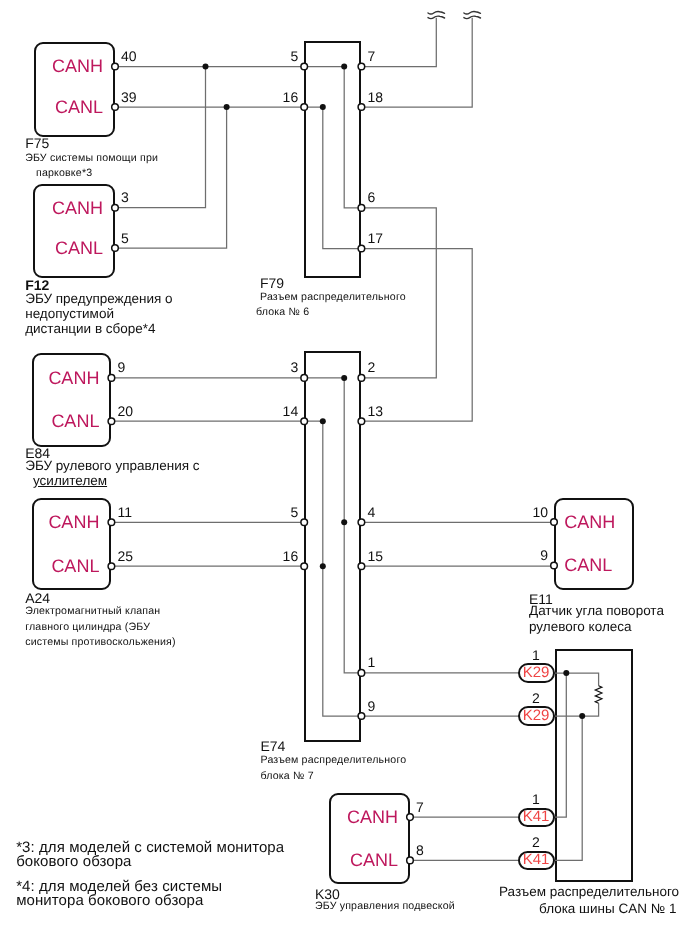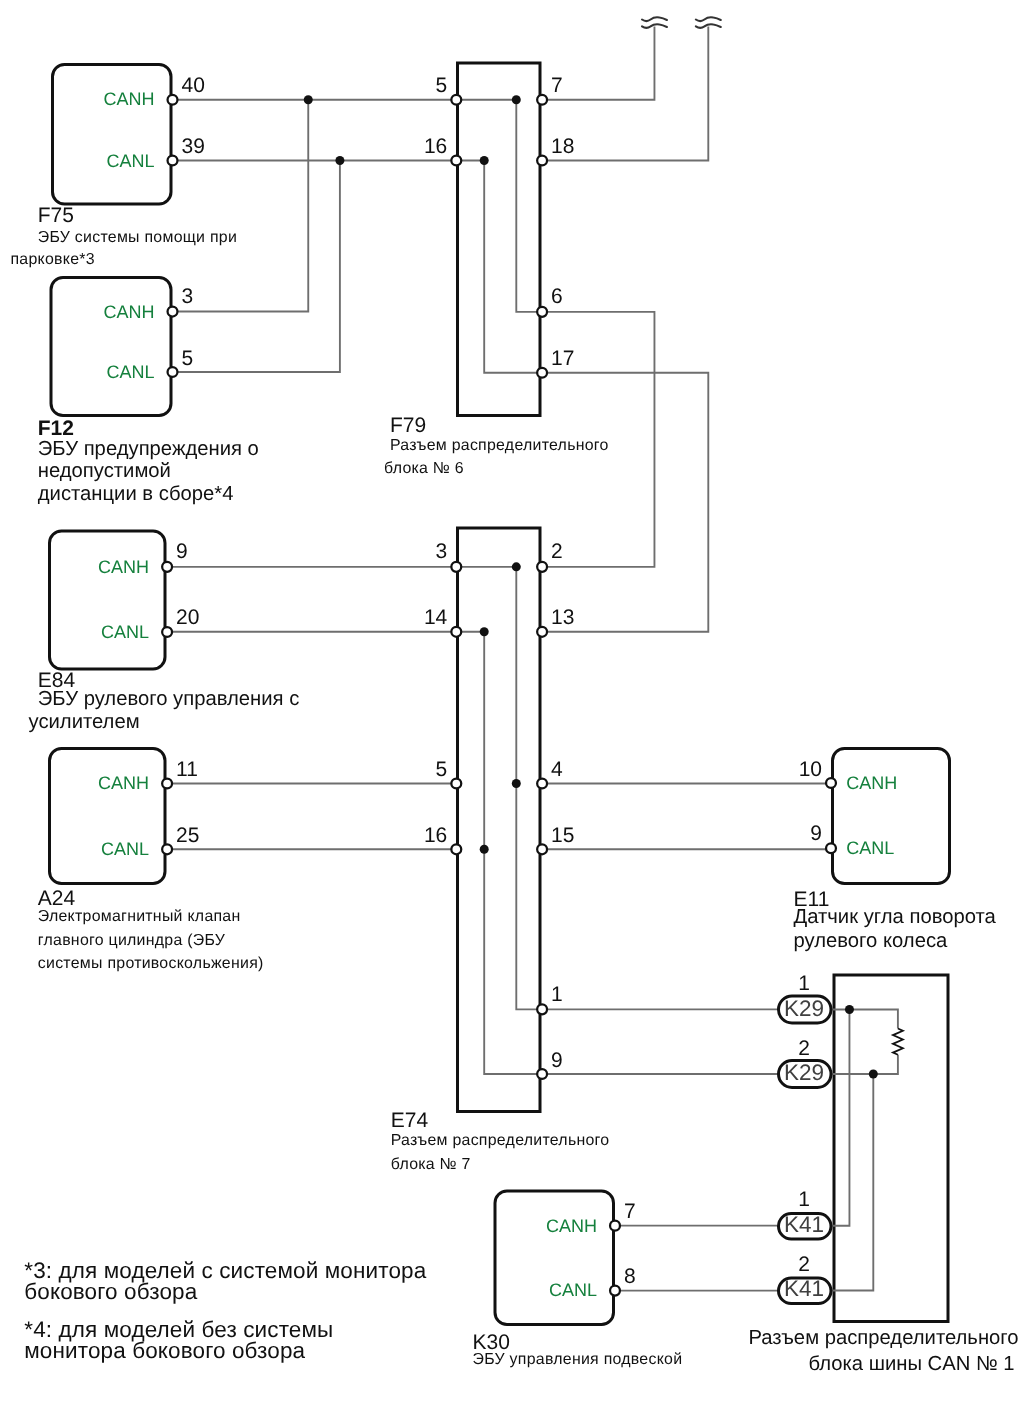--- a/index.html
+++ b/index.html
@@ -9,32 +9,32 @@
   #sheet{position:relative;width:689px;height:950px;background:#fff;}
   #wires{position:absolute;left:0;top:0;z-index:1;}
   #overlay{position:absolute;left:0;top:0;width:689px;height:950px;z-index:0;}
   #pins{position:absolute;left:0;top:0;z-index:2;}
   #labels{position:absolute;left:0;top:0;width:689px;height:950px;z-index:3;}
 
   .ecu-box{position:absolute;border:2.4px solid #111;border-radius:9px;background:#fff;box-sizing:border-box;}
   .conn-box{position:absolute;border:2.4px solid #111;background:transparent;box-sizing:border-box;}
   .can-box{position:absolute;border:2.4px solid #111;background:transparent;box-sizing:border-box;}
 
-  .port{position:absolute;font-size:12px;line-height:14px;color:#15803d;white-space:nowrap;}
+  .port{position:absolute;font-size:18px;line-height:14px;color:#be185d;white-space:nowrap;}
   .port.r{text-align:right;}
   .pinnum{position:absolute;font-size:14px;line-height:14px;color:#111;white-space:nowrap;}
   .pinnum.r{text-align:right;}
   .pinnum.c{text-align:center;}
 
   .lbl-code{position:absolute;font-size:14px;line-height:14px;color:#111;white-space:nowrap;}
   .lbl-desc{position:absolute;font-size:13.5px;line-height:16.5px;color:#111;}
   .lbl-desc-s{position:absolute;font-size:10.6px;letter-spacing:0.18px;line-height:16.5px;color:#111;}
   .note{position:absolute;font-size:15px;letter-spacing:0.08px;line-height:17px;color:#111;}
 
-  .joint{position:absolute;font-size:15px;line-height:15px;color:#404040;white-space:nowrap;text-align:center;}
+  .joint{position:absolute;font-size:15px;line-height:15px;color:#ef4444;white-space:nowrap;text-align:center;}
 </style>
 </head>
 <body>
 
 <div id="sheet">
   <div id="overlay">
       <div class="ecu-box" style="left:33.8px;top:42.2px;width:81.2px;height:94.4px;"></div>
       <div class="ecu-box" style="left:33.1px;top:183.7px;width:81.9px;height:94px;"></div>
       <div class="ecu-box" style="left:32px;top:352.9px;width:79.4px;height:94.5px;"></div>
       <div class="ecu-box" style="left:32px;top:498px;width:79.4px;height:92px;"></div>
@@ -117,36 +117,36 @@
       <circle cx="566.3" cy="673" r="3" fill="#111"></circle>
       <circle cx="582.2" cy="716" r="3" fill="#111"></circle>
     </svg>
   <div id="labels">
       <div class="port r" style="left:33.8px;top:59.3px;width:69.2px;">CANH</div>
       <div class="pinnum" style="left:121px;top:49px;">40</div>
       <div class="port r" style="left:33.8px;top:99.8px;width:69.2px;">CANL</div>
       <div class="pinnum" style="left:121px;top:89.5px;">39</div>
       <div class="lbl-code" style="left:25.2px;top:136px;">F75</div>
       <div class="lbl-desc-s" style="left:25.2px;top:149.5px;">ЭБУ системы помощи при</div>
-      <div class="lbl-desc-s" style="left:7px;top:164.8px;text-align:center;">парковке*3</div>
+      <div class="lbl-desc-s" style="left:36px;top:164.8px;text-align:center;">парковке*3</div>
       <div class="port r" style="left:33.1px;top:200.5px;width:69.9px;">CANH</div>
       <div class="pinnum" style="left:121px;top:190.2px;">3</div>
       <div class="port r" style="left:33.1px;top:240.8px;width:69.9px;">CANL</div>
       <div class="pinnum" style="left:121px;top:230.5px;">5</div>
       <div class="lbl-code" style="left:25.2px;top:278px;font-weight:bold;">F12</div>
       <div class="lbl-desc" style="left:25.2px;top:291px;">ЭБУ предупреждения о</div>
       <div class="lbl-desc" style="left:25.2px;top:306.2px;">недопустимой</div>
       <div class="lbl-desc" style="left:25.2px;top:321.4px;">дистанции в сборе*4</div>
       <div class="port r" style="left:32px;top:370.7px;width:67.4px;">CANH</div>
       <div class="pinnum" style="left:117.4px;top:360.4px;">9</div>
       <div class="port r" style="left:32px;top:414.1px;width:67.4px;">CANL</div>
       <div class="pinnum" style="left:117.4px;top:403.8px;">20</div>
       <div class="lbl-code" style="left:25.2px;top:445.8px;">E84</div>
       <div class="lbl-desc" style="left:25.2px;top:458px;">ЭБУ рулевого управления с</div>
-      <div class="lbl-desc" style="left:19px;top:473.2px;">усилителем</div>
+      <div class="lbl-desc" style="left:33px;top:473.2px;text-decoration:underline;">усилителем</div>
       <div class="port r" style="left:32px;top:515.0999999999999px;width:67.4px;">CANH</div>
       <div class="pinnum" style="left:117.4px;top:504.79999999999995px;">11</div>
       <div class="port r" style="left:32px;top:559px;width:67.4px;">CANL</div>
       <div class="pinnum" style="left:117.4px;top:548.7px;">25</div>
       <div class="lbl-code" style="left:25.2px;top:590.5px;">A24</div>
       <div class="lbl-desc-s" style="left:25.2px;top:603.3px;">Электромагнитный клапан</div>
       <div class="lbl-desc-s" style="left:25.2px;top:618.5999999999999px;">главного цилиндра (ЭБУ</div>
       <div class="lbl-desc-s" style="left:25.2px;top:633.9px;">системы противоскольжения)</div>
       <div class="port" style="left:564.2px;top:514.8px;">CANH</div>
       <div class="pinnum r" style="left:508px;top:504.5px;width:40px;">10</div>

